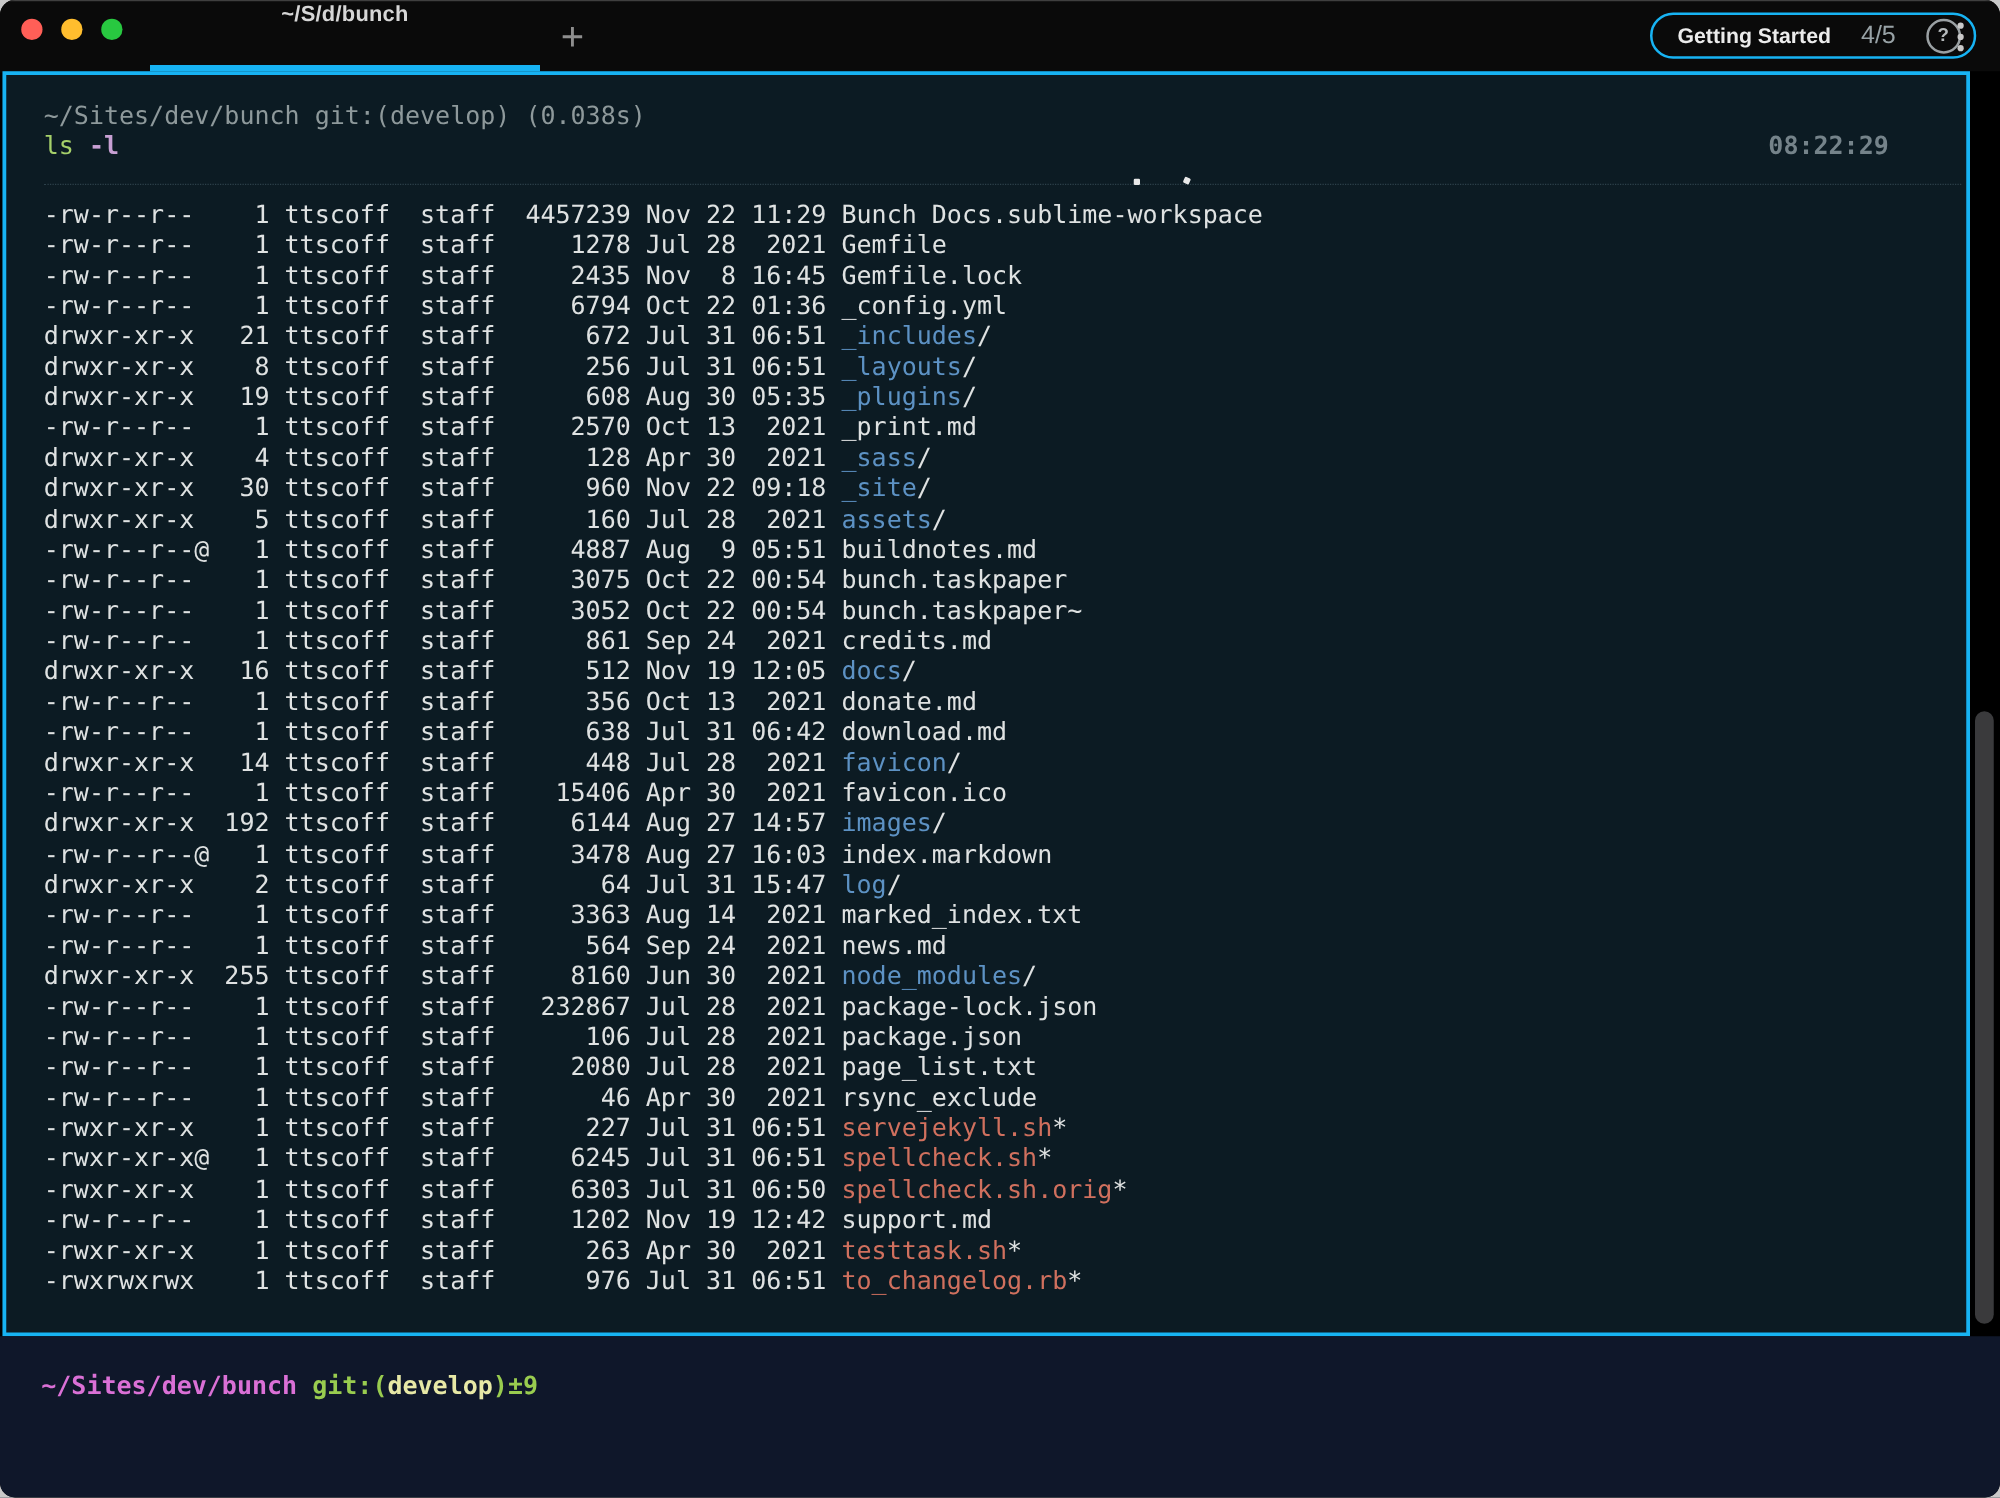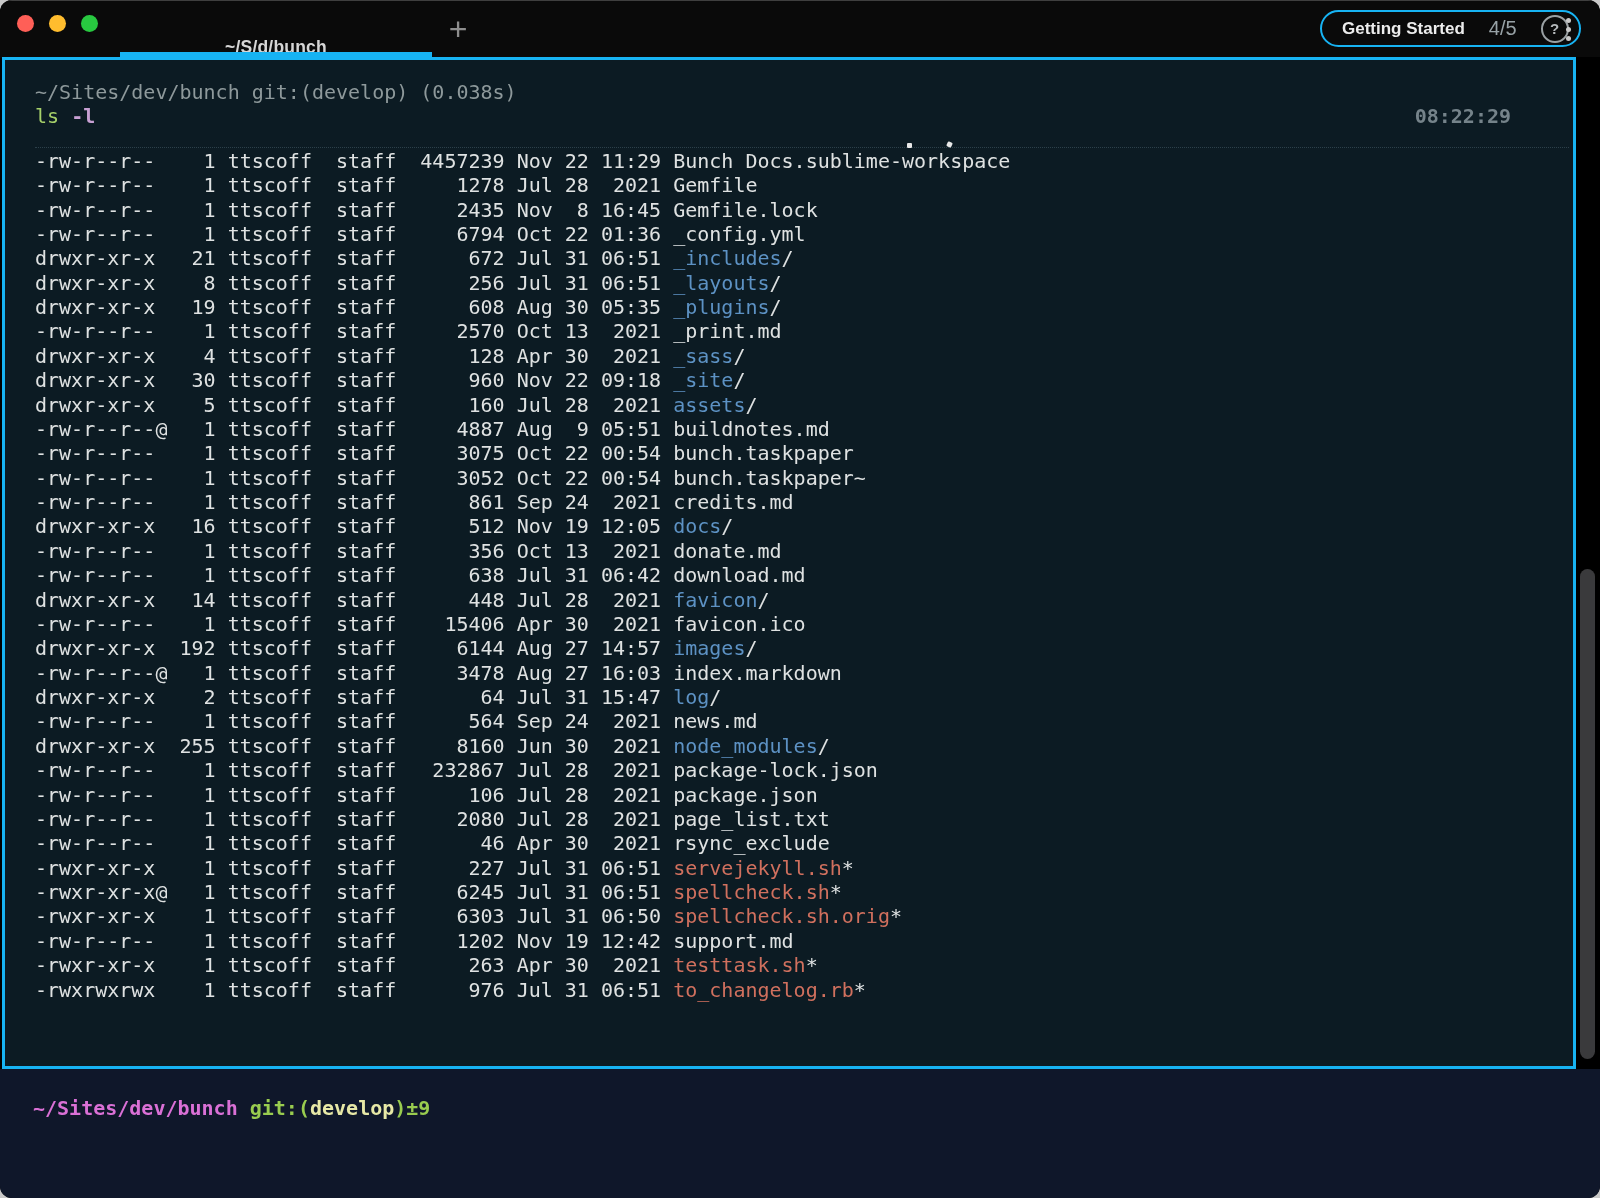--- a/index.html
+++ b/index.html
@@ -5,21 +5,21 @@
   html,body{margin:0;padding:0;background:#c9c9c9;width:1600px;height:1198px;overflow:hidden;}
   .window{position:absolute;inset:0;background:#000;border-radius:12px;overflow:hidden;
           font-family:"Liberation Sans",sans-serif;}
   
   .titlebar{position:relative;height:57px;background:#0a0a0a;border-top:1px solid #3f3f3f;}
   .tl{position:absolute;top:14px;width:17px;height:17px;border-radius:50%;}
   .tl.red{left:17px;background:#ff5f57;}
   .tl.yellow{left:49px;background:#ffbd2e;}
   .tl.green{left:81px;background:#28c840;}
   .tab{position:absolute;left:120px;top:0;width:312px;height:57px;display:flex;
-       align-items:flex-end;justify-content:center;}
+       align-items:flex-start;justify-content:center;}
   .tab-title{color:#d6d6d6;font-size:17.5px;font-weight:bold;letter-spacing:.2px;}
   .tab-underline{position:absolute;left:0;right:0;bottom:0;height:6px;background:#17b3f3;}
   .new-tab{position:absolute;left:438px;top:6px;width:40px;height:44px;color:#8e8e8e;
            font-size:32px;font-weight:200;display:flex;align-items:center;justify-content:center;}
   .gs-pill{position:absolute;left:1320px;top:9px;height:37px;box-sizing:border-box;
            border:2px solid #17b3f3;border-radius:20px;display:flex;align-items:center;
            padding:0 10px 0 20px;gap:24px;}
   .gs-label{color:#ececec;font-size:17px;font-weight:bold;white-space:nowrap;}
   .gs-progress{color:#98a2a6;font-size:20px;}
   .gs-help{width:24px;height:24px;border:2px solid #9aa0a3;border-radius:50%;display:flex;
@@ -34,21 +34,21 @@
             padding:20px 0 0 30px;overflow:hidden;}
   .pline{white-space:pre;color:#8e999b;}
   .cmd-row{position:relative;white-space:pre;}
   .cmd{color:#a6d06a;font-weight:normal;}
   .flag{color:#c8a0d3;font-weight:bold;}
   .rtime{position:absolute;right:62px;top:0;color:#75838a;font-weight:bold;}
   .sep{position:relative;margin-top:18px;border-top:1px dotted rgba(130,160,175,.28);margin-right:4px;}
   .frag{position:absolute;top:-5px;width:5px;height:5px;background:#e8e8e8;border-radius:1px;}
   .frag.f1{left:872px;}
   .frag.f2{left:912px;top:-6px;transform:rotate(25deg);}
-  .listing{margin-top:1px;}
+  .listing{margin-top:11px;}
   .row{white-space:pre;color:#dfe2e2;}
   .fname.dir{color:#5d92c4;}
   .fname.exec{color:#d0705e;}
   .fname.file{color:#dfe2e2;}
   .suffix{color:#dfe2e2;}
   
   .scroll-strip{position:absolute;left:1576px;top:57px;width:24px;height:1012px;background:#000;}
   .scroll-thumb{position:absolute;left:4px;top:512px;width:15px;height:490px;border-radius:8px;
                 background:#3a3a3c;}
   
@@ -116,20 +116,21 @@
         <div class="row"><span>-rw-r--r--    1 ttscoff  staff     3052 Oct 22 00:54 </span><span class="fname file">bunch.taskpaper~</span></div>
         <div class="row"><span>-rw-r--r--    1 ttscoff  staff      861 Sep 24  2021 </span><span class="fname file">credits.md</span></div>
         <div class="row"><span>drwxr-xr-x   16 ttscoff  staff      512 Nov 19 12:05 </span><span class="fname dir">docs</span><span class="suffix">/</span></div>
         <div class="row"><span>-rw-r--r--    1 ttscoff  staff      356 Oct 13  2021 </span><span class="fname file">donate.md</span></div>
         <div class="row"><span>-rw-r--r--    1 ttscoff  staff      638 Jul 31 06:42 </span><span class="fname file">download.md</span></div>
         <div class="row"><span>drwxr-xr-x   14 ttscoff  staff      448 Jul 28  2021 </span><span class="fname dir">favicon</span><span class="suffix">/</span></div>
         <div class="row"><span>-rw-r--r--    1 ttscoff  staff    15406 Apr 30  2021 </span><span class="fname file">favicon.ico</span></div>
         <div class="row"><span>drwxr-xr-x  192 ttscoff  staff     6144 Aug 27 14:57 </span><span class="fname dir">images</span><span class="suffix">/</span></div>
         <div class="row"><span>-rw-r--r--@   1 ttscoff  staff     3478 Aug 27 16:03 </span><span class="fname file">index.markdown</span></div>
         <div class="row"><span>drwxr-xr-x    2 ttscoff  staff       64 Jul 31 15:47 </span><span class="fname dir">log</span><span class="suffix">/</span></div>
+        <div class="row"><span>-rw-r--r--    1 ttscoff  staff     3363 Aug 14  2021 </span><span class="fname file">marked_index.txt</span></div>
         <div class="row"><span>-rw-r--r--    1 ttscoff  staff      564 Sep 24  2021 </span><span class="fname file">news.md</span></div>
         <div class="row"><span>drwxr-xr-x  255 ttscoff  staff     8160 Jun 30  2021 </span><span class="fname dir">node_modules</span><span class="suffix">/</span></div>
         <div class="row"><span>-rw-r--r--    1 ttscoff  staff   232867 Jul 28  2021 </span><span class="fname file">package-lock.json</span></div>
         <div class="row"><span>-rw-r--r--    1 ttscoff  staff      106 Jul 28  2021 </span><span class="fname file">package.json</span></div>
         <div class="row"><span>-rw-r--r--    1 ttscoff  staff     2080 Jul 28  2021 </span><span class="fname file">page_list.txt</span></div>
         <div class="row"><span>-rw-r--r--    1 ttscoff  staff       46 Apr 30  2021 </span><span class="fname file">rsync_exclude</span></div>
         <div class="row"><span>-rwxr-xr-x    1 ttscoff  staff      227 Jul 31 06:51 </span><span class="fname exec">servejekyll.sh</span><span class="suffix">*</span></div>
         <div class="row"><span>-rwxr-xr-x@   1 ttscoff  staff     6245 Jul 31 06:51 </span><span class="fname exec">spellcheck.sh</span><span class="suffix">*</span></div>
         <div class="row"><span>-rwxr-xr-x    1 ttscoff  staff     6303 Jul 31 06:50 </span><span class="fname exec">spellcheck.sh.orig</span><span class="suffix">*</span></div>
         <div class="row"><span>-rw-r--r--    1 ttscoff  staff     1202 Nov 19 12:42 </span><span class="fname file">support.md</span></div>

